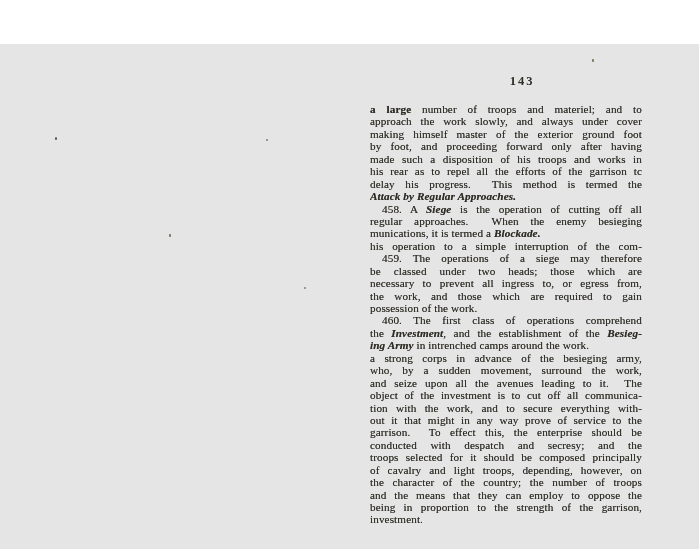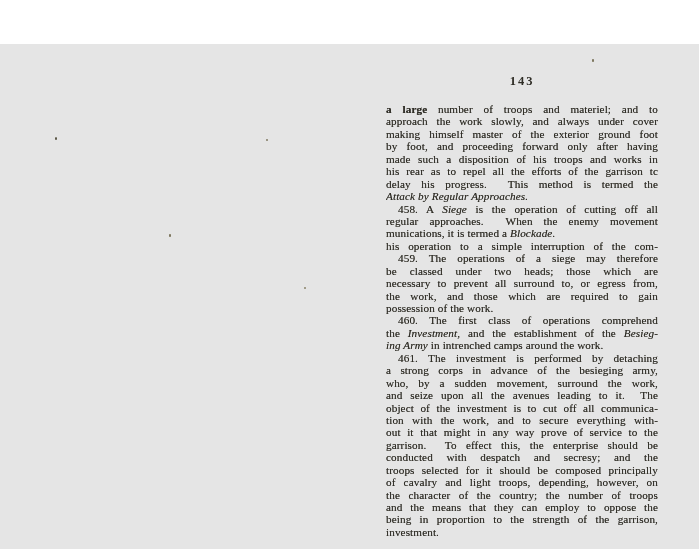--- a/index.html
+++ b/index.html
@@ -24,68 +24,67 @@
     top: 30px;
     width: 272px;
     text-align: center;
     font-size: 12.5px;
     letter-spacing: 2px;
     font-weight: bold;
     color: #2E2C25;
   }
   .textblock {
     position: absolute;
-    left: 386px;
+    left: 370px;
     top: 59px;
     width: 272px;
   }
   .line {
     height: 12.45px;
     line-height: 12.45px;
     font-size: 11.2px;
     text-align: justify;
     text-align-last: justify;
     white-space: pre-wrap;
     overflow: hidden;
     letter-spacing: 0.1px;
     text-shadow: 0 0 0.45px rgba(46,44,37,0.65);
   }
   .line.end { text-align-last: left; }
   .line.indent { text-indent: 12px; }
-  .it { font-style: italic; }
+  .it { font-style: italic; font-weight: bold; }
   .bd { font-weight: bold; }
   .speck { position: absolute; border-radius: 50%; }
 </style>
 </head>
 <body>
 
 <div class="scan">
   <div class="pagenum">143</div>
   <div class="textblock">
       <div class="line"><span class="bd">a large</span><span> number of troops and materiel; and to</span></div>
       <div class="line"><span>approach the work slowly, and always under cover</span></div>
       <div class="line"><span>making himself master of the exterior ground foot</span></div>
       <div class="line"><span>by foot, and proceeding forward only after having</span></div>
       <div class="line"><span>made such a disposition of his troops and works in</span></div>
       <div class="line"><span>his rear as to repel all the efforts of the garrison tc</span></div>
       <div class="line"><span>delay his progress.  This method is termed the</span></div>
       <div class="line end"><span class="it">Attack by Regular Approaches.</span></div>
       <div class="line indent"><span>458. A </span><span class="it">Siege</span><span> is the operation of cutting off all</span></div>
-      <div class="line"><span>regular approaches.  When the enemy movement</span></div>
+      <div class="line"><span>regular approaches.  When the enemy besieging</span></div>
       <div class="line end"><span>munications, it is termed a </span><span class="it">Blockade.</span></div>
       <div class="line"><span>his operation to a simple interruption of the com-</span></div>
       <div class="line indent"><span>459. The operations of a siege may therefore</span></div>
       <div class="line"><span>be classed under two heads; those which are</span></div>
-      <div class="line"><span>necessary to prevent all surround to, or egress from,</span></div>
+      <div class="line"><span>necessary to prevent all ingress to, or egress from,</span></div>
       <div class="line"><span>the work, and those which are required to gain</span></div>
       <div class="line end"><span>possession of the work.</span></div>
       <div class="line indent"><span>460. The first class of operations comprehend</span></div>
       <div class="line"><span>the </span><span class="it">Investment</span><span>, and the establishment of the </span><span class="it">Besieg-</span></div>
       <div class="line end"><span class="it">ing Army</span><span> in intrenched camps around the work.</span></div>
-      <div class="line indent"><span>461. The investment is performed by detaching</span></div>
       <div class="line"><span>a strong corps in advance of the besieging army,</span></div>
       <div class="line"><span>who, by a sudden movement, surround the work,</span></div>
       <div class="line"><span>and seize upon all the avenues leading to it.  The</span></div>
       <div class="line"><span>object of the investment is to cut off all communica-</span></div>
       <div class="line"><span>tion with the work, and to secure everything with-</span></div>
       <div class="line"><span>out it that might in any way prove of service to the</span></div>
       <div class="line"><span>garrison.  To effect this, the enterprise should be</span></div>
       <div class="line"><span>conducted with despatch and secresy; and the</span></div>
       <div class="line"><span>troops selected for it should be composed principally</span></div>
       <div class="line"><span>of cavalry and light troops, depending, however, on</span></div>

